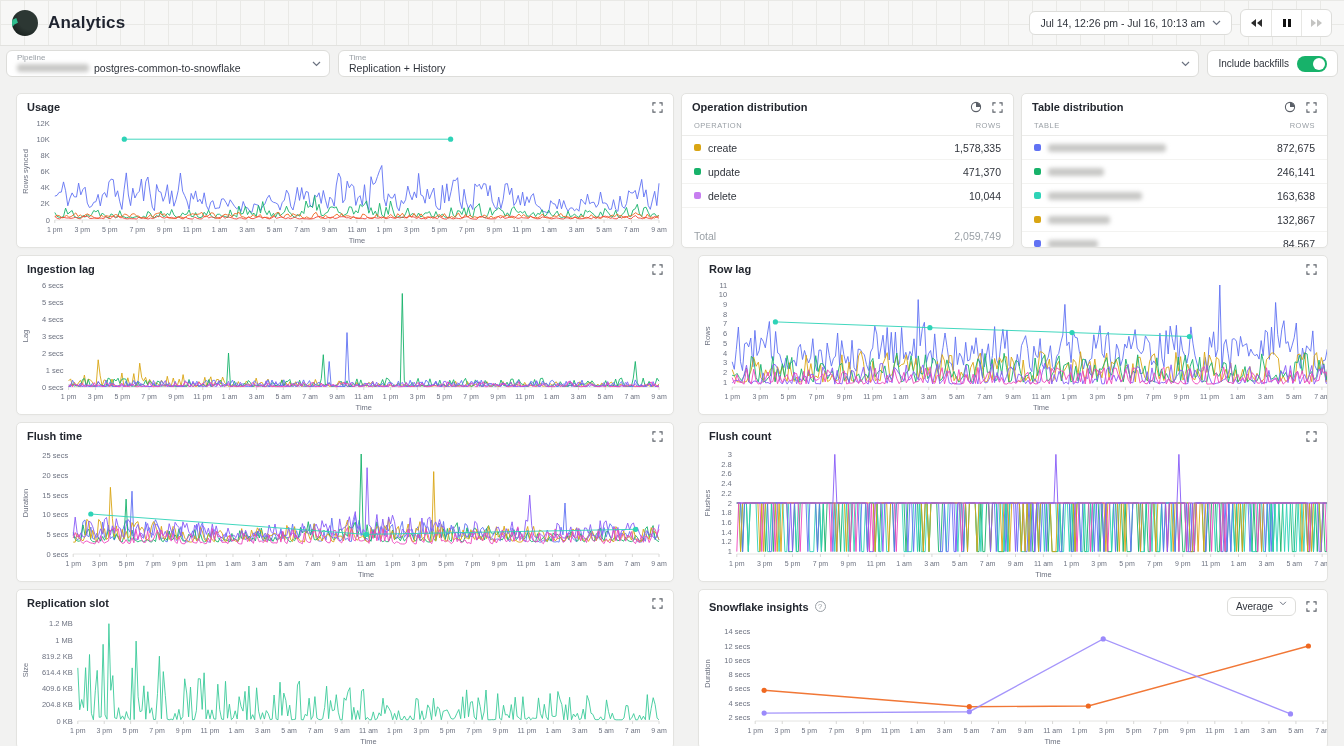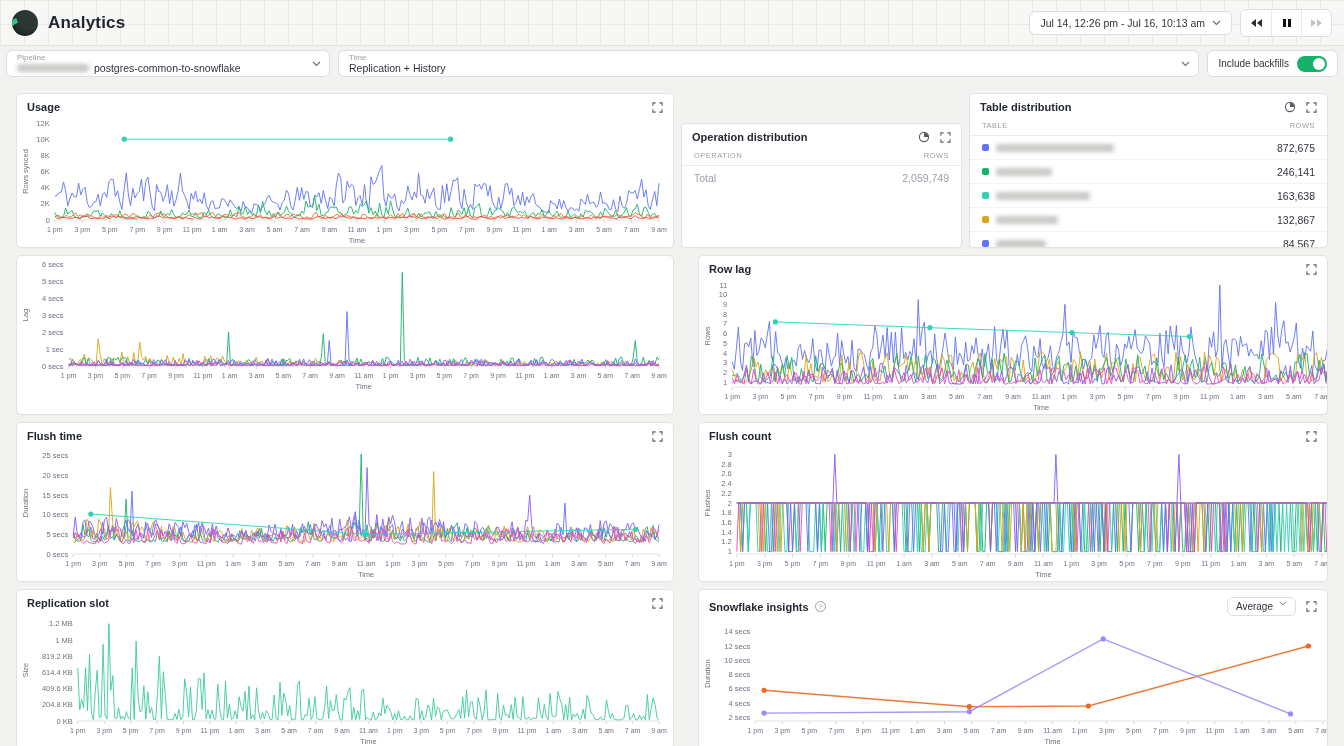--- a/index.html
+++ b/index.html
@@ -45,21 +45,21 @@
   .toggle { width:30px; height:16px; border-radius:9px; background:#17b26a; position:relative; cursor:pointer; flex:0 0 auto; }
   .toggle::after { content:""; position:absolute; right:2px; top:2px; width:12px; height:12px; border-radius:50%; background:#fff; }
 
   
   main { padding:16px; display:flex; flex-direction:column; gap:7px; }
   .grid-row { display:flex; gap:7px; }
   .h-top { height:155px; } .h-std { height:160px; }
   .card { background:#fff; border:1px solid #e3e3e0; border-radius:5px; display:flex; flex-direction:column;
     overflow:hidden; box-shadow:0 1px 2px rgba(0,0,0,.02); }
   .w-left { width:658px; flex:0 0 auto; } .w-right { flex:1;margin-left:17px; }
-  .w-op { width:281px; flex:0 0 auto;margin-top:30px; } .w-td { flex:1; }
+  .w-op { width:333px; flex:0 0 auto; } .w-td { flex:1; }
   .card-head { display:flex; align-items:center; gap:6px; padding:7px 10px 2px; }
   .card-title { font-size:11px; font-weight:700; color:#23272f; }
   .head-icons { margin-left:auto; display:flex; align-items:center; gap:10px; }
   .icon-btn { background:none; border:none; padding:0; cursor:pointer; display:flex; align-items:center; }
   .chart { flex:1; min-height:0; margin:0 2px 1px 2px; }
   .info-dot { width:11px; height:11px; border-radius:50%; border:1px solid #9aa0a6; color:#9aa0a6;
     font-size:7.5px; display:inline-flex; align-items:center; justify-content:center; }
   .mini-select { display:flex; align-items:flex-start; gap:6px; border:1px solid #ddddda; border-radius:6px;
     padding:3px 8px; font-size:10px; color:#30343c; background:#fff; cursor:pointer; }
 
@@ -227,20 +227,43 @@
               <svg width="11" height="11" viewBox="0 0 12 12">
                 <path d="M1 4V1h3M8 1h3v3M11 8v3H8M4 11H1V8" fill="none" stroke="#5b6068" stroke-width="1.2"></path>
               </svg>
             </button>
         </span>
       </div>
       <div class="dist-head">
         <span>OPERATION</span>
         <span>ROWS</span>
       </div>
+      <div class="dist-body">
+          <div class="trow">
+            <span class="cell-l">
+              <i class="bullet" style="background:#d9a514"></i>
+              <span>create</span>
+            </span>
+            <span class="cell-r">1,578,335</span>
+          </div>
+          <div class="trow">
+            <span class="cell-l">
+              <i class="bullet" style="background:#17b26a"></i>
+              <span>update</span>
+            </span>
+            <span class="cell-r">471,370</span>
+          </div>
+          <div class="trow">
+            <span class="cell-l">
+              <i class="bullet" style="background:#c77ef0"></i>
+              <span>delete</span>
+            </span>
+            <span class="cell-r">10,044</span>
+          </div>
+        </div>
       <div class="trow total" style="border-bottom:none">
         <span class="cell-l">Total</span>
         <span class="cell-r">2,059,749</span>
       </div>
     </section>
 
     <section class="card w-td">
       <div class="card-head">
         <span class="card-title">Table distribution</span>
         <span class="head-icons">
@@ -296,20 +319,30 @@
               <span class="blur-chip" style="width:50px"></span>
             </span>
             <span class="cell-r">84,567</span>
           </div>
         </div>
     </section>
   </div>
 
   <div class="grid-row h-std">
     <section class="card w-left">
+      <div class="card-head">
+        <span class="card-title">Ingestion lag</span>
+        <span class="head-icons">
+          <button class="icon-btn">
+              <svg width="11" height="11" viewBox="0 0 12 12">
+                <path d="M1 4V1h3M8 1h3v3M11 8v3H8M4 11H1V8" fill="none" stroke="#5b6068" stroke-width="1.2"></path>
+              </svg>
+            </button>
+        </span>
+      </div>
       <div class="chart"><svg width="652" height="136" font-family="&quot;Liberation Sans&quot;, sans-serif">
             <line x1="49.599999999999994" y1="110" x2="640" y2="110" stroke="#e4e4e2" stroke-width="1"></line>
             <text x="44.599999999999994" y="112.5" text-anchor="end" font-size="7.5" fill="#6d7280">0 secs</text>
             <text x="44.599999999999994" y="95.5" text-anchor="end" font-size="7.5" fill="#6d7280">1 sec</text>
             <text x="44.599999999999994" y="78.5" text-anchor="end" font-size="7.5" fill="#6d7280">2 secs</text>
             <text x="44.599999999999994" y="61.5" text-anchor="end" font-size="7.5" fill="#6d7280">3 secs</text>
             <text x="44.599999999999994" y="44.5" text-anchor="end" font-size="7.5" fill="#6d7280">4 secs</text>
             <text x="44.599999999999994" y="27.5" text-anchor="end" font-size="7.5" fill="#6d7280">5 secs</text>
             <text x="44.599999999999994" y="10.5" text-anchor="end" font-size="7.5" fill="#6d7280">6 secs</text>
             <line x1="49.599999999999994" y1="110" x2="49.599999999999994" y2="113" stroke="#d8d8d6"></line>

